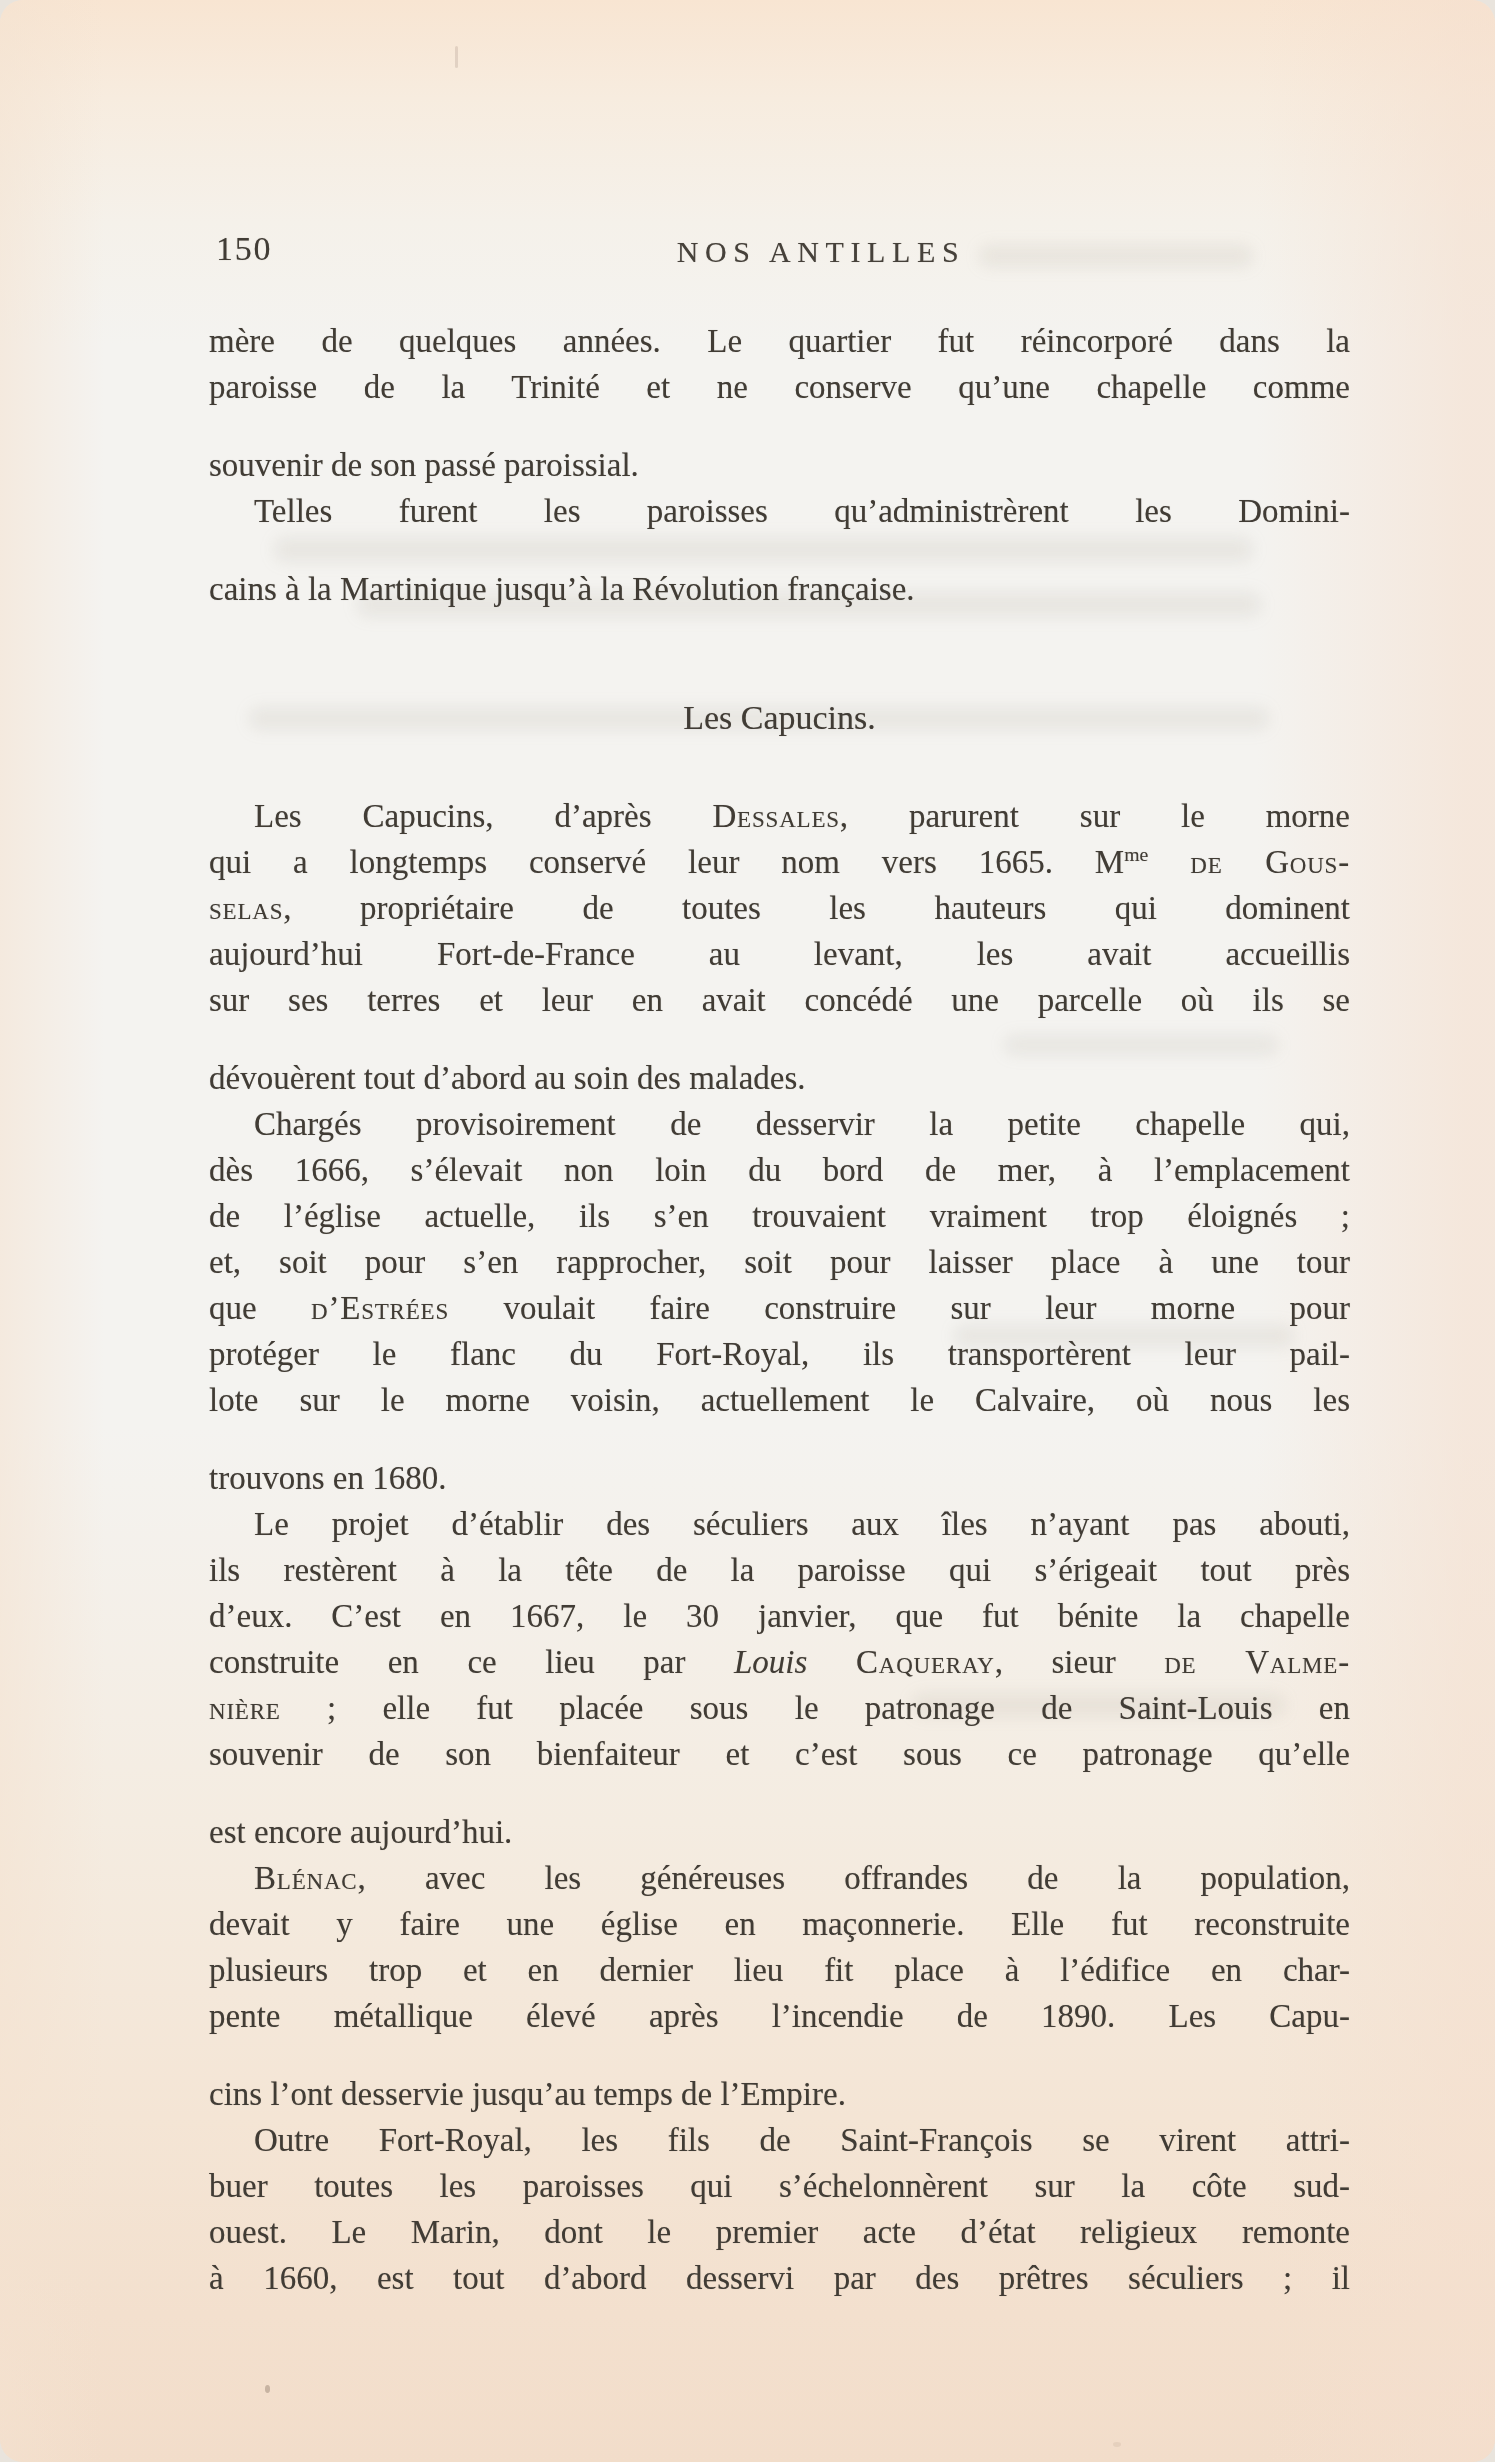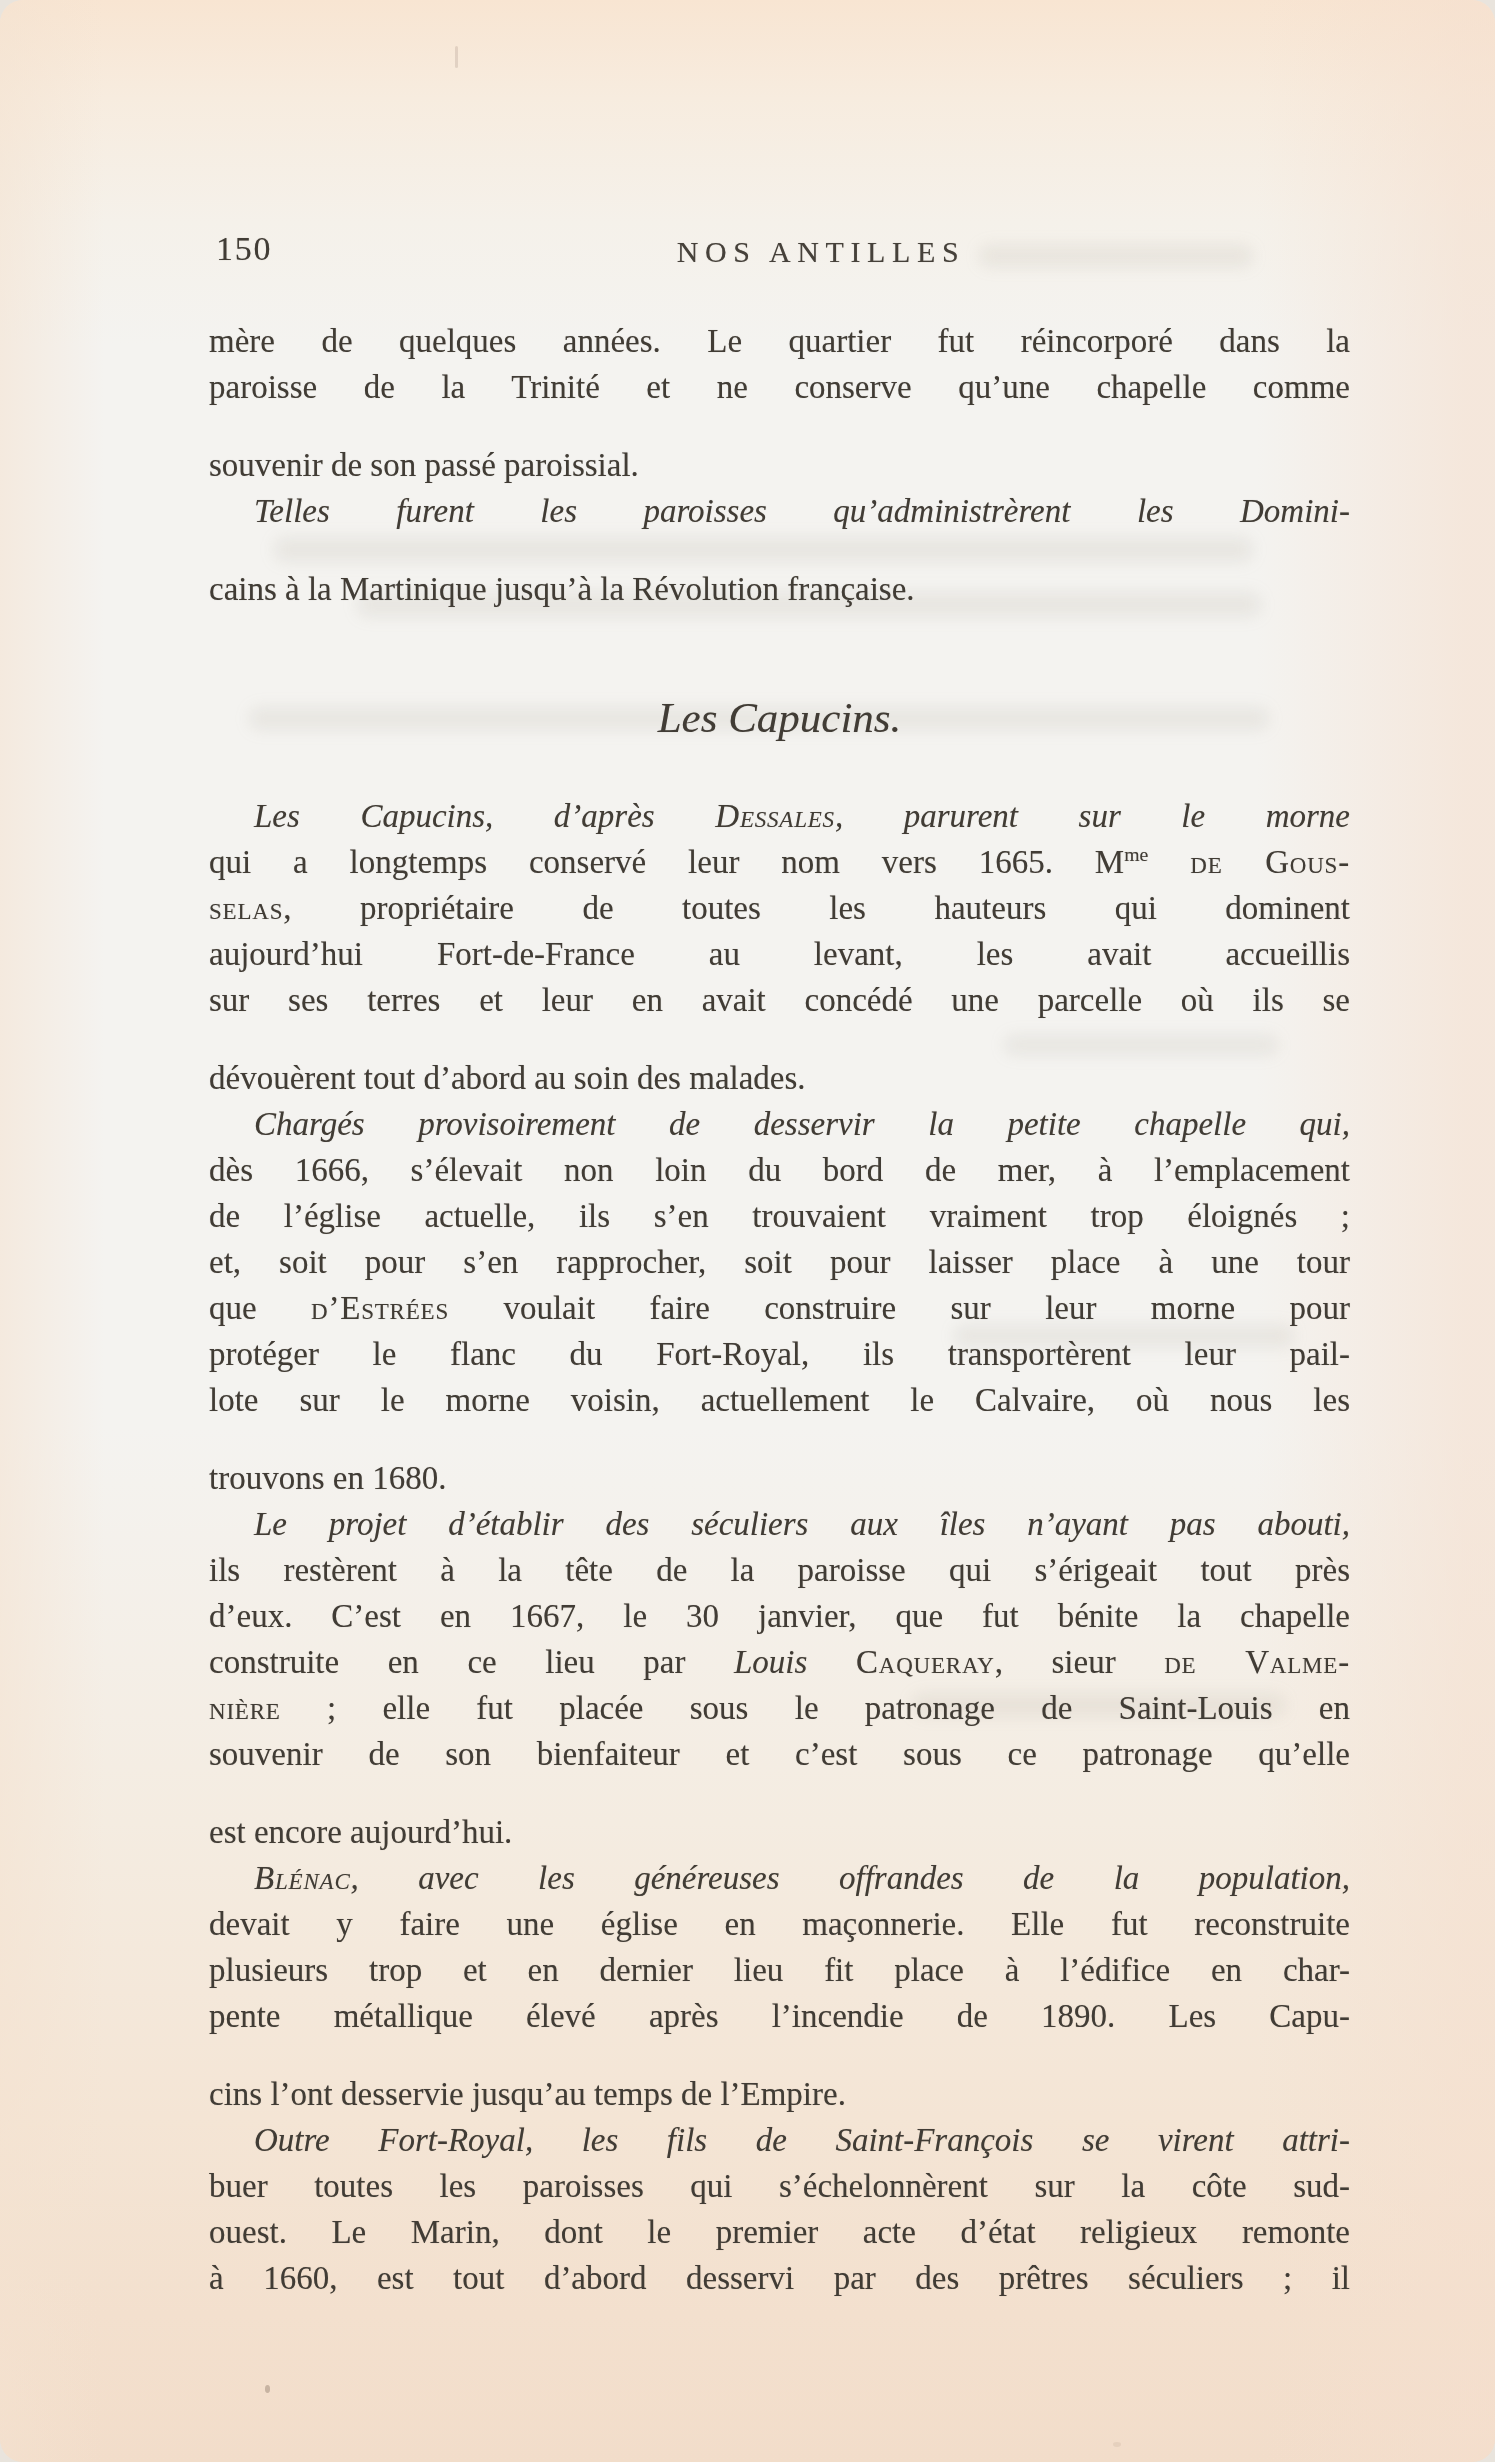--- a/index.html
+++ b/index.html
@@ -71,29 +71,28 @@
   }
   .para { margin: 0; }
   .line {
     height: 46px;
     line-height: 46px;
     text-align: justify;
     text-align-last: justify;
     white-space: nowrap;
   }
   .line.last { text-align-last: left; margin-top: 32px; }
-  .line.indent { text-indent: 45px; font-style: italic; }
+  .line.indent { text-indent: 45px; }
   .heading {
     height: 46px;
     line-height: 46px;
     margin: 83px 0 52px 0;
     text-align: center;
     text-align-last: center;
-    font-style: italic;
-    font-size: 43px;
+    font-size: 34px;
   }
   .sc { font-variant: small-caps; font-variant-caps: small-caps; letter-spacing: 0.8px; }
   .it { font-style: italic; }
   .sup { vertical-align: super; font-size: 0.6em; line-height: 0; }
 
   
   .bleed {
     position: absolute;
     background: rgba(158,146,134,0.13);
     border-radius: 11.6px;

